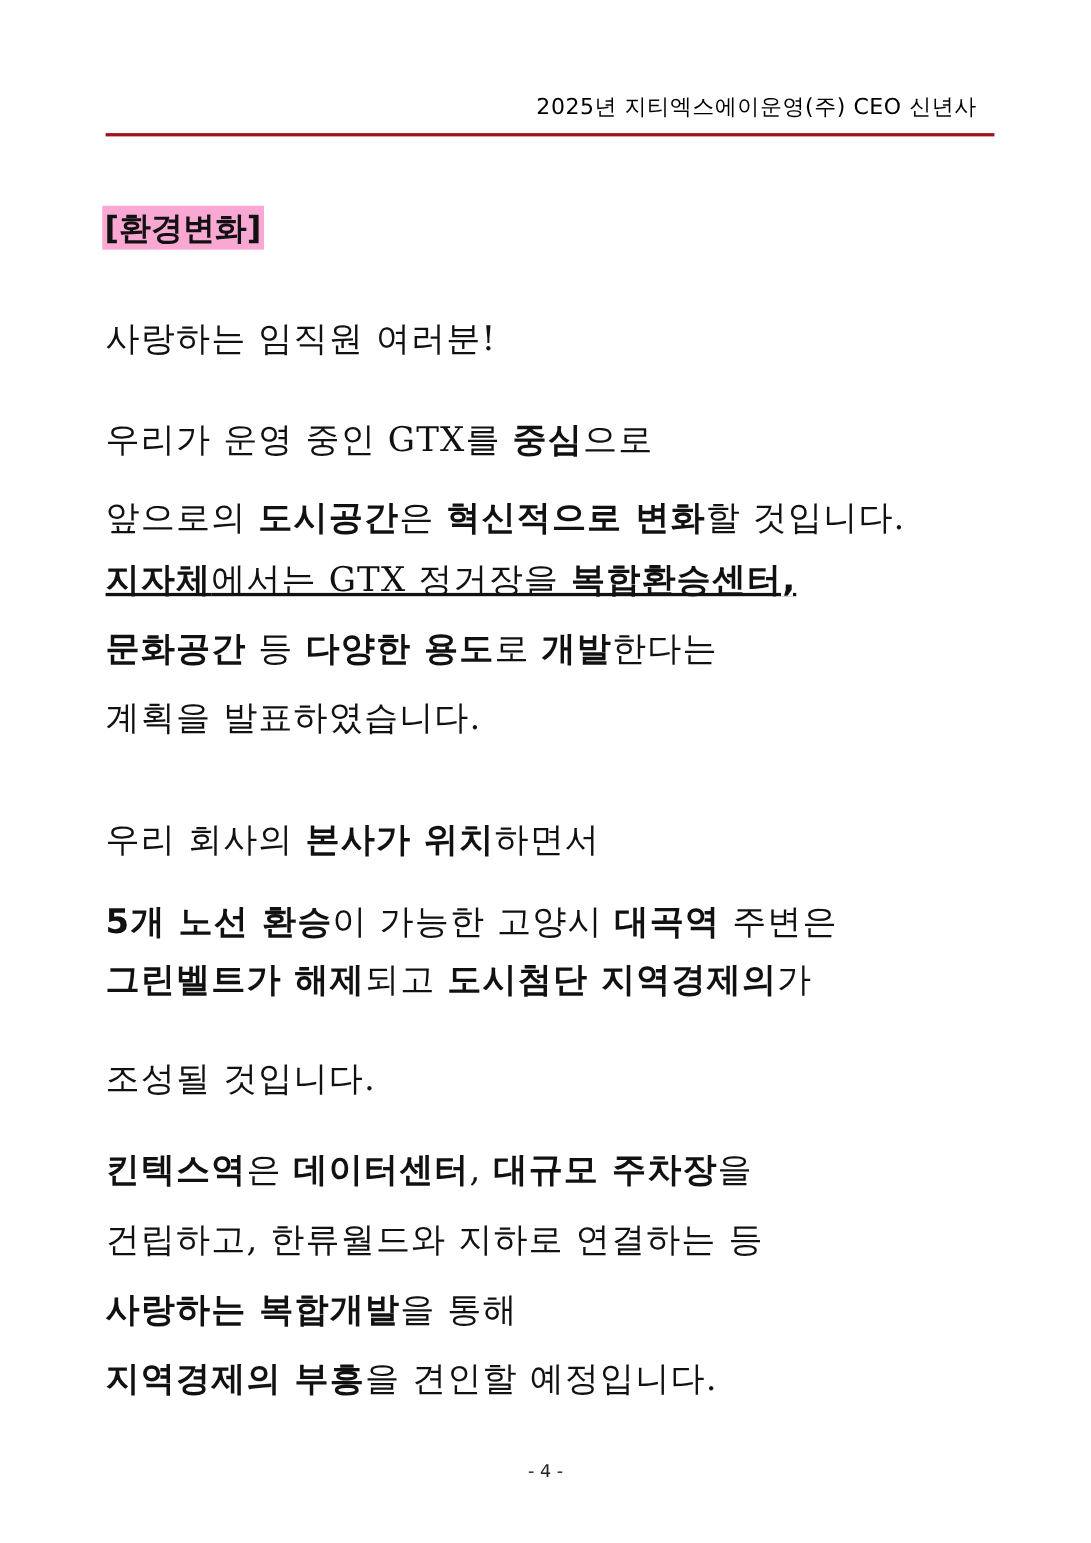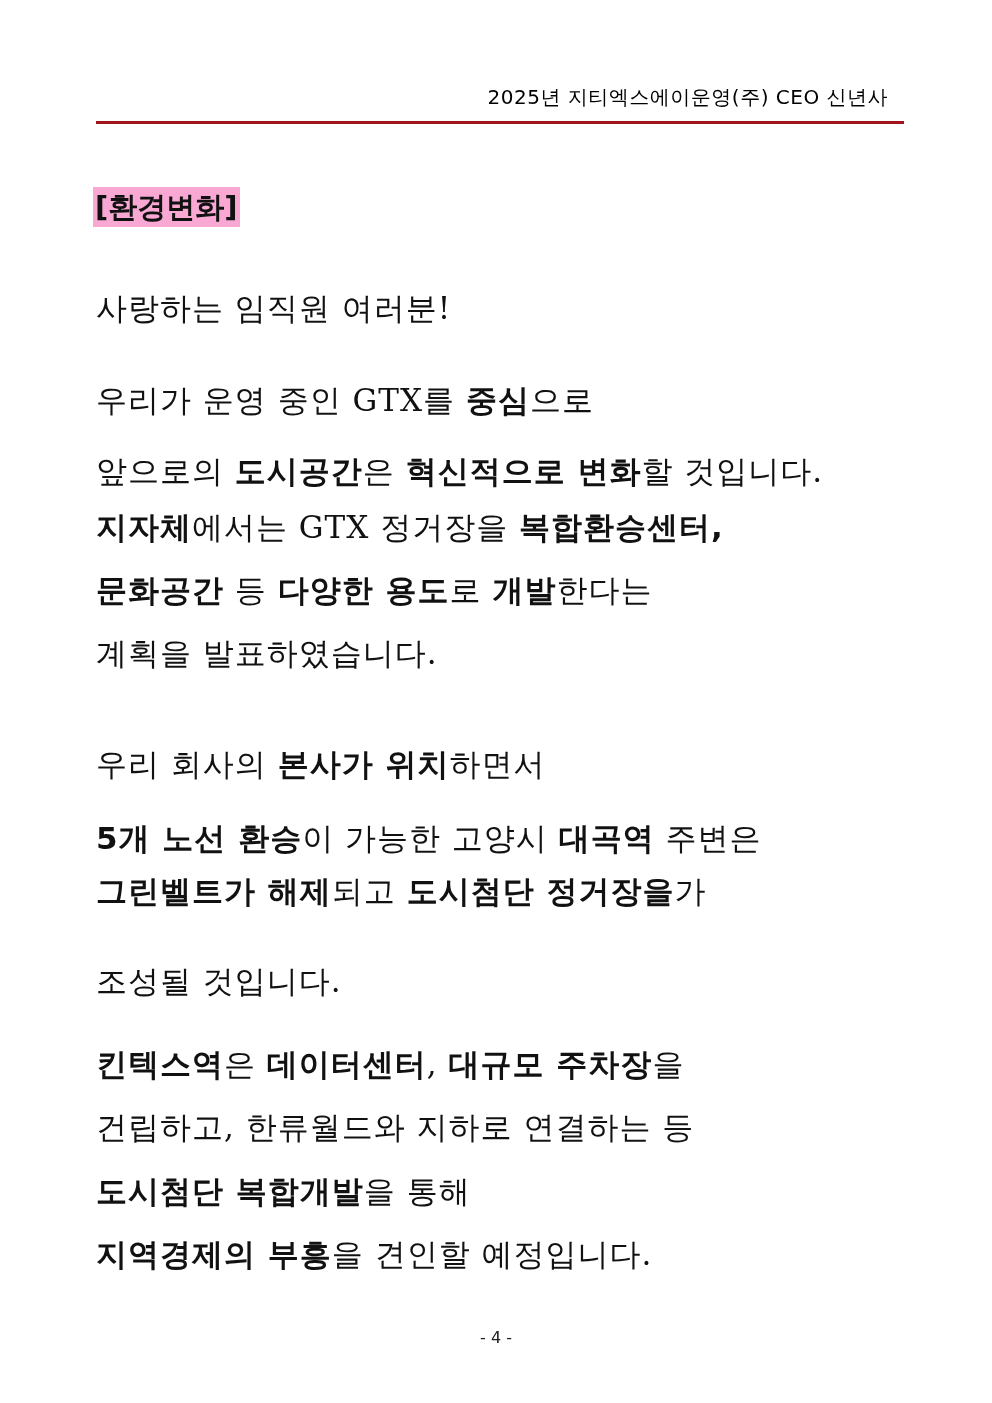--- a/index.html
+++ b/index.html
@@ -23,26 +23,26 @@
   <div class="header-rule"></div>
 </div>
 
 <div class="section-title">[환경변화]</div>
 
 <div class="line" style="top:288px;text-align:center;">사랑하는 임직원 여러분!</div>
 
 <div id="body-lines">
     <div class="line" style="top: 380px;"><span>우리가 운영 중인 GTX를 </span><b>중심</b><span>으로</span></div>
     <div class="line" style="top: 451px;"><span>앞으로의 </span><b>도시공간</b><span>은 </span><b>혁신적으로 변화</b><span>할 것입니다.</span></div>
-    <div class="line" style="top: 506.6px;"><b>지자체</b><span>에서는 GTX 정거장을 </span><b>복합환승센터,</b></div>
+    <div class="line" style="top: 506.6px; text-decoration: underline;"><b>지자체</b><span>에서는 GTX 정거장을 </span><b>복합환승센터,</b></div>
     <div class="line" style="top: 569.9px;"><b>문화공간</b><span> 등 </span><b>다양한 용도</b><span>로 </span><b>개발</b><span>한다는</span></div>
     <div class="line" style="top: 633.2px;"><span>계획을 발표하였습니다.</span></div>
     <div class="line" style="top: 744px;"><span>우리 회사의 </span><b>본사가 위치</b><span>하면서</span></div>
     <div class="line" style="top: 807.3px; margin-top: 11px;"><b>5개 노선 환승</b><span>이 가능한 고양시 </span><b>대곡역</b><span> 주변은</span></div>
-    <div class="line" style="top: 870.6px;"><b>그린벨트가 해제</b><span>되고 </span><b>도시첨단 정거장을</b><span>가</span></div>
+    <div class="line" style="top: 870.6px;"><b>그린벨트가 해제</b><span>되고 </span><b>도시첨단 지역경제의</b><span>가</span></div>
     <div class="line" style="top: 933.9px; margin-top: 27px;"><span>조성될 것입니다.</span></div>
     <div class="line" style="top: 1044px;"><b>킨텍스역</b><span>은 </span><b>데이터센터</b><span>, </span><b>대규모 주차장</b><span>을</span></div>
     <div class="line" style="top: 1107.3px;"><span>건립하고, 한류월드와 지하로 연결하는 등</span></div>
-    <div class="line" style="top: 1170.6px;"><b>도시첨단 복합개발</b><span>을 통해</span></div>
+    <div class="line" style="top: 1170.6px;"><b>사랑하는 복합개발</b><span>을 통해</span></div>
     <div class="line" style="top: 1233.9px;"><b>지역경제의 부흥</b><span>을 견인할 예정입니다.</span></div>
   </div>
 
 <div class="page-number">- 4 -</div>
 
 </body></html>

